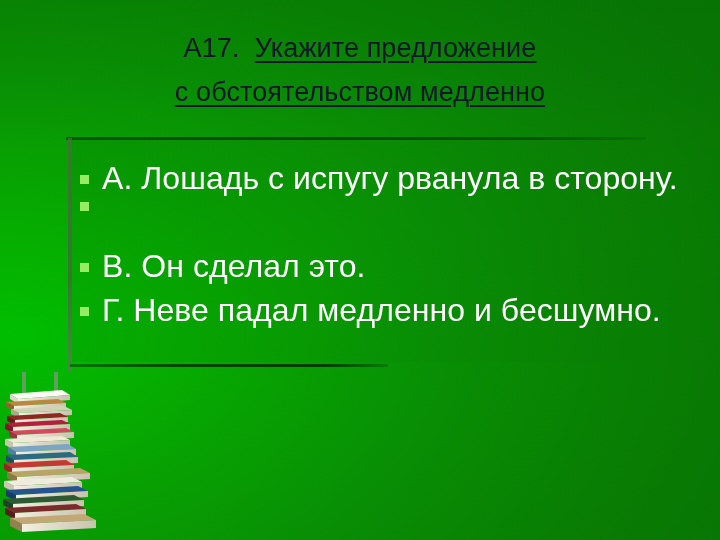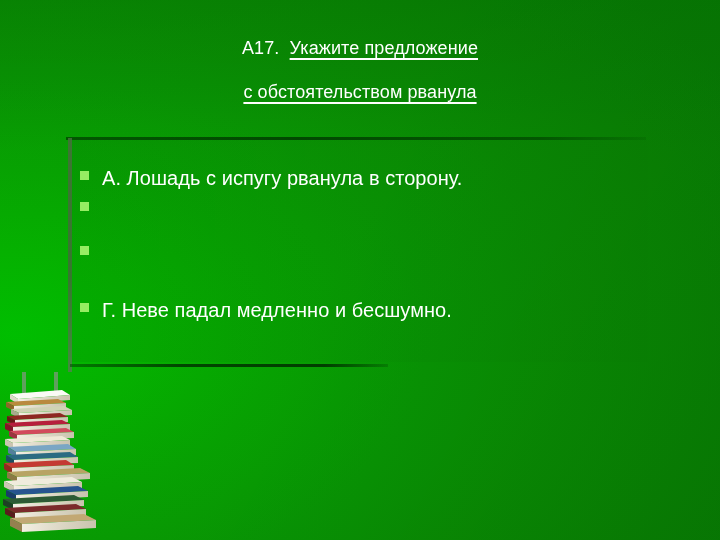--- a/index.html
+++ b/index.html
@@ -52,23 +52,23 @@
 
   
   #title-block {
     position: absolute;
     left: 72px;
     top: 28px;
     width: 576px;
     text-align: center;
   }
   .title-line {
-    font-size: 18px;
+    font-size: 27px;
     line-height: 41px;
-    color: #ffffff;
+    color: #0f172a;
     white-space: nowrap;
     letter-spacing: 0.1px;
   }
   .title-line .plain { text-decoration: none; }
   .title-line .ul {
     text-decoration: underline;
     text-underline-offset: 4px;
     text-decoration-thickness: 2px;
   }
   #title-line-2 { margin-top: 3px; }
@@ -138,21 +138,21 @@
   .bullet {
     flex: 0 0 auto;
     width: 9px;
     height: 9px;
     background: #96ed63;
     margin-right: 13px;
     position: relative;
     top: -5px;
   }
   .answer-text {
-    font-size: 20px;
+    font-size: 32px;
     line-height: 30px;
     color: #ffffff;
     white-space: nowrap;
     letter-spacing: 0.05px;
   }
 
   
   #books {
     position: absolute;
     left: 2px;
@@ -165,38 +165,39 @@
 <body>
 
 <div id="slide">
 
   <div id="bg-base"></div>
   <div id="bg-shade"></div>
   <div id="bg-topdark"></div>
 
   <div id="title-block">
     <div class="title-line" id="title-line-1"><span class="plain">А17.</span><span>&nbsp;&nbsp;</span><span class="ul">Укажите предложение</span></div>
-    <div class="title-line" id="title-line-2"><span class="ul">с обстоятельством рванула</span></div>
+    <div class="title-line" id="title-line-2"><span class="ul">с обстоятельством медленно</span></div>
   </div>
 
   <div id="body-wash"></div>
   <div id="rule-top"></div>
   <div id="rule-left"></div>
   <div id="rule-bottom"></div>
 
   <div id="answers">
     <div class="answer-row">
       <span class="bullet"></span>
       <span class="answer-text">А.  Лошадь с испугу рванула в сторону.</span>
     </div>
     <div class="answer-row">
       <span class="bullet"></span>
     </div>
     <div class="answer-row">
       <span class="bullet"></span>
+      <span class="answer-text">В.  Он сделал это.</span>
     </div>
     <div class="answer-row">
       <span class="bullet"></span>
       <span class="answer-text">Г.  Неве падал медленно и бесшумно.</span>
     </div>
   </div>
 
   <svg id="books" viewBox="0 0 108 168" aria-hidden="true">
     <defs>
       <linearGradient id="pg" x1="0" y1="0" x2="1" y2="0">

